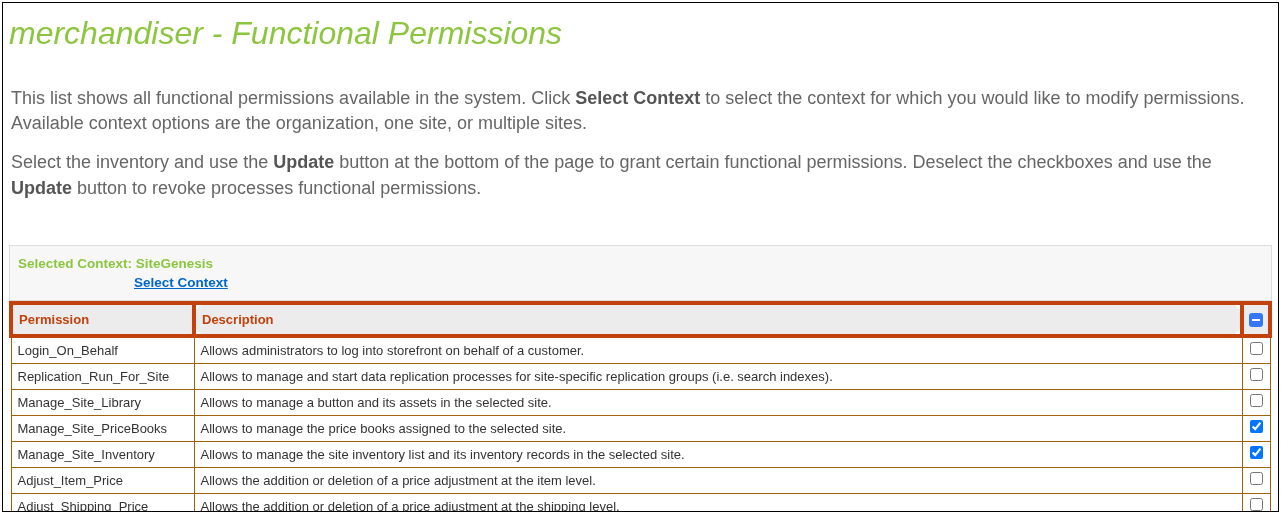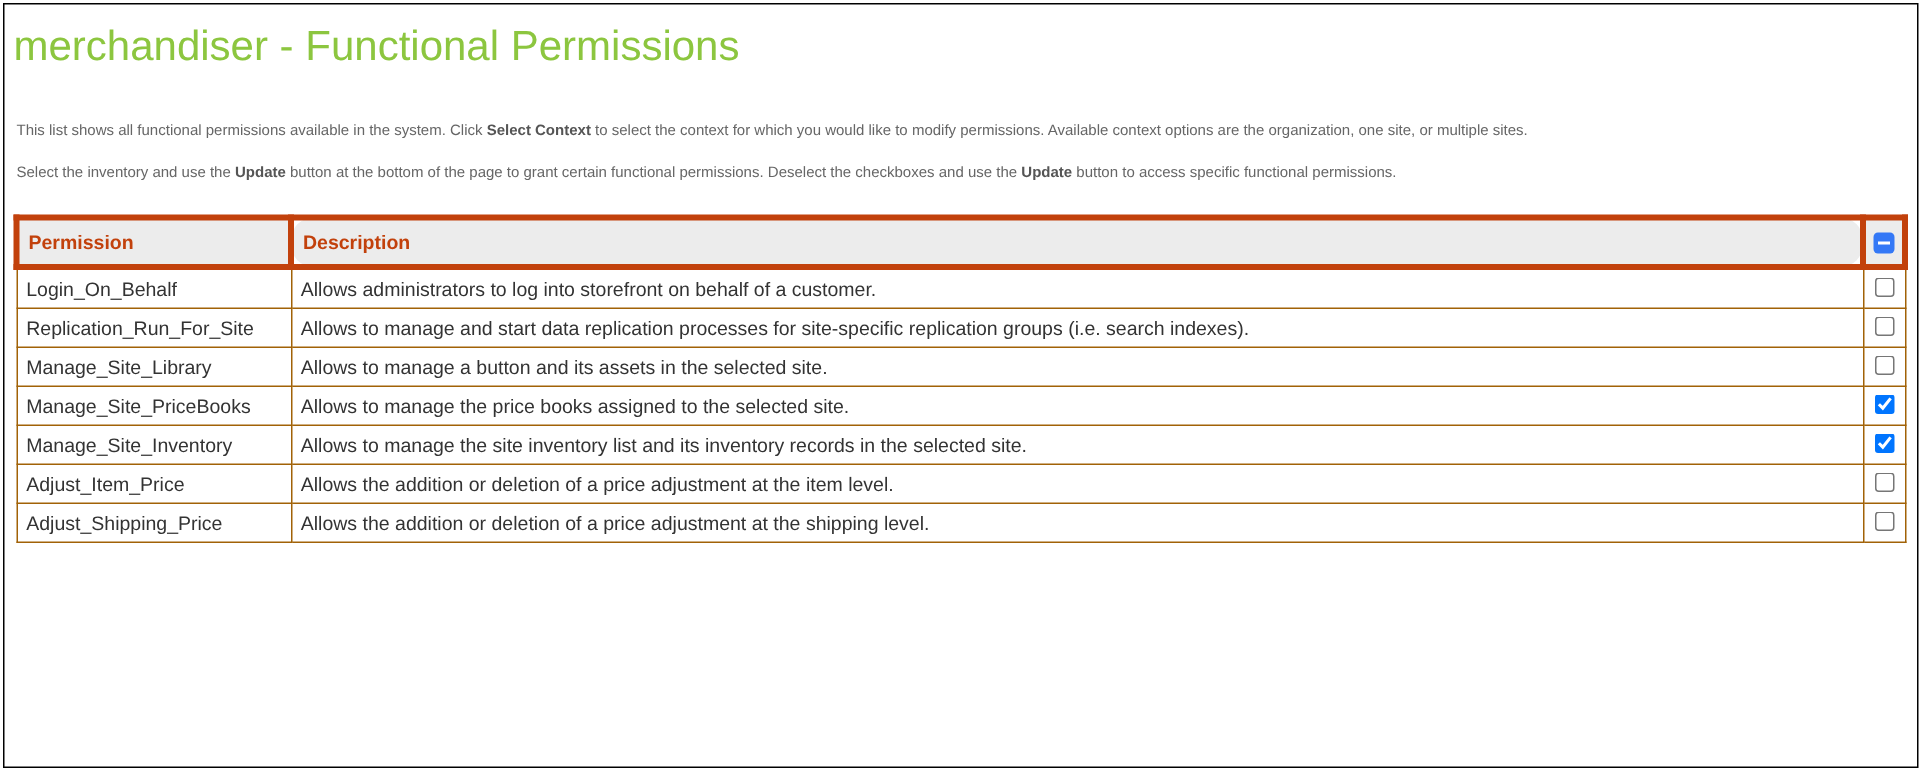--- a/index.html
+++ b/index.html
@@ -14,29 +14,30 @@
       background: #fff;
       padding: 2px;
     }
     .container {
       border: 1px solid #000;
       width: 1277px;
       height: 510px;
       overflow: hidden;
     }
     .page-title {
-      font-size: 28px;
+      font-size: 32px;
       font-weight: normal;
       color: #8cc63f;
       padding: 12px 6px 4px 6px;
+      font-style: italic;
     }
     .intro-text {
       padding: 30px 8px 6px 8px;
       color: #666;
-      font-size: 10px;
+      font-size: 18px;
       line-height: 1.4;
     }
     .intro-text p {
       margin-bottom: 14px;
     }
     .intro-text strong {
       color: #555;
       font-weight: bold;
     }
     .context-box {
@@ -129,24 +130,32 @@
 <body>
 
 <div class="container">
   <h1 class="page-title">merchandiser - Functional Permissions</h1>
 
   <div class="intro-text">
     <p>
       <span>This list shows all functional permissions available in the system. Click </span><strong>Select Context</strong><span> to select the context for which you would like to modify permissions. Available context options are the organization, one site, or multiple sites.</span>
     </p>
     <p>
-      <span>Select the inventory and use the </span><strong>Update</strong><span> button at the bottom of the page to grant certain functional permissions. Deselect the checkboxes and use the </span><strong>Update</strong><span> button to access specific functional permissions.</span>
+      <span>Select the inventory and use the </span><strong>Update</strong><span> button at the bottom of the page to grant certain functional permissions. Deselect the checkboxes and use the </span><strong>Update</strong><span> button to revoke processes functional permissions.</span>
     </p>
   </div>
 
+  <div class="context-box">
+    <div class="context-row1">
+      <span>Selected Context: </span><span>SiteGenesis</span>
+    </div>
+    <div class="context-row2">
+      <a class="select-context-link">Select Context</a>
+    </div>
+  </div>
 
   <table>
     <thead>
       <tr>
         <th class="col-permission">Permission</th>
         <th class="col-description">Description</th>
         <th class="col-check">
           <span class="master-toggle"></span>
         </th>
       </tr>

